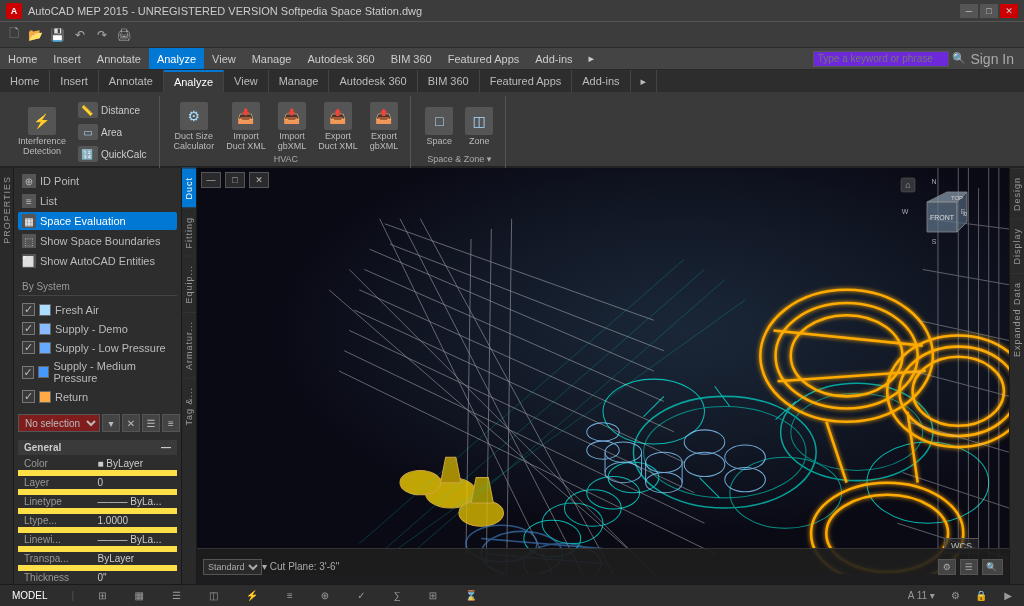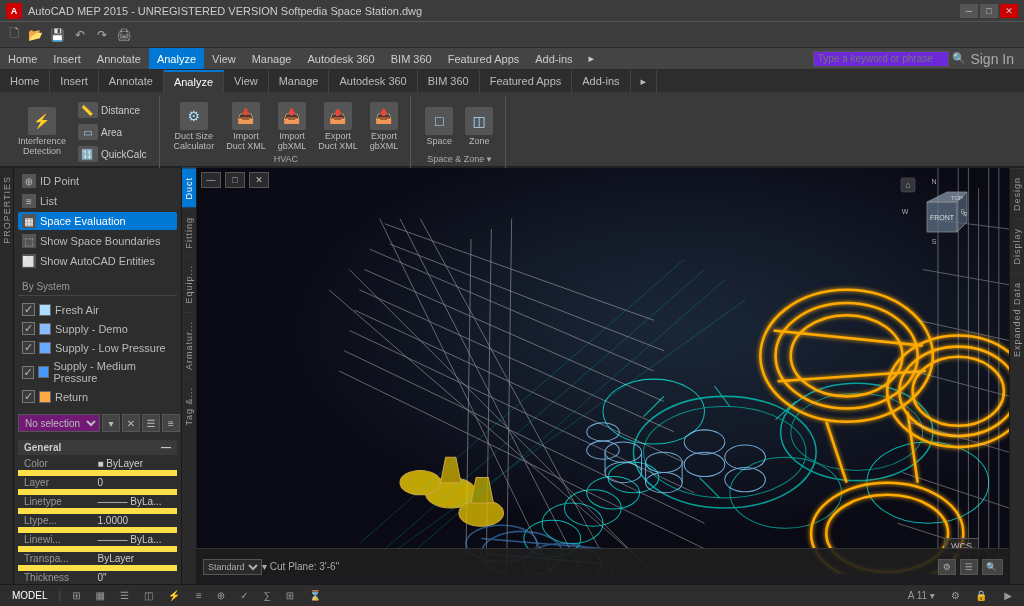--- a/index.html
+++ b/index.html
@@ -273,21 +273,21 @@
 
     #props-dropdown {
       margin: 4px;
       display: flex;
       align-items: center;
       gap: 2px;
     }
     #props-dropdown select {
       flex: 1;
       height: 18px;
-      background: #701a75;
+      background: #7f1d1d;
       border: 1px solid #555;
       color: #bbb;
       font-size: 10px;
       padding: 0 2px;
     }
     #props-dropdown .prop-btns { display: flex; gap: 2px; }
     #props-dropdown .prop-btn {
       width: 18px;
       height: 18px;
       background: #444;
@@ -410,21 +410,21 @@
     }
 
     
     #status-bar {
       height: 22px;
       background: #2d2d2d;
       border-top: 1px solid #1a1a1a;
       display: flex;
       align-items: center;
       padding: 0 6px;
-      gap: 3px;
+      gap: 16px;
       font-size: 10px;
       color: #999;
     }
     .status-item {
       padding: 0 6px;
       cursor: pointer;
       height: 100%;
       display: flex;
       align-items: center;
     }

